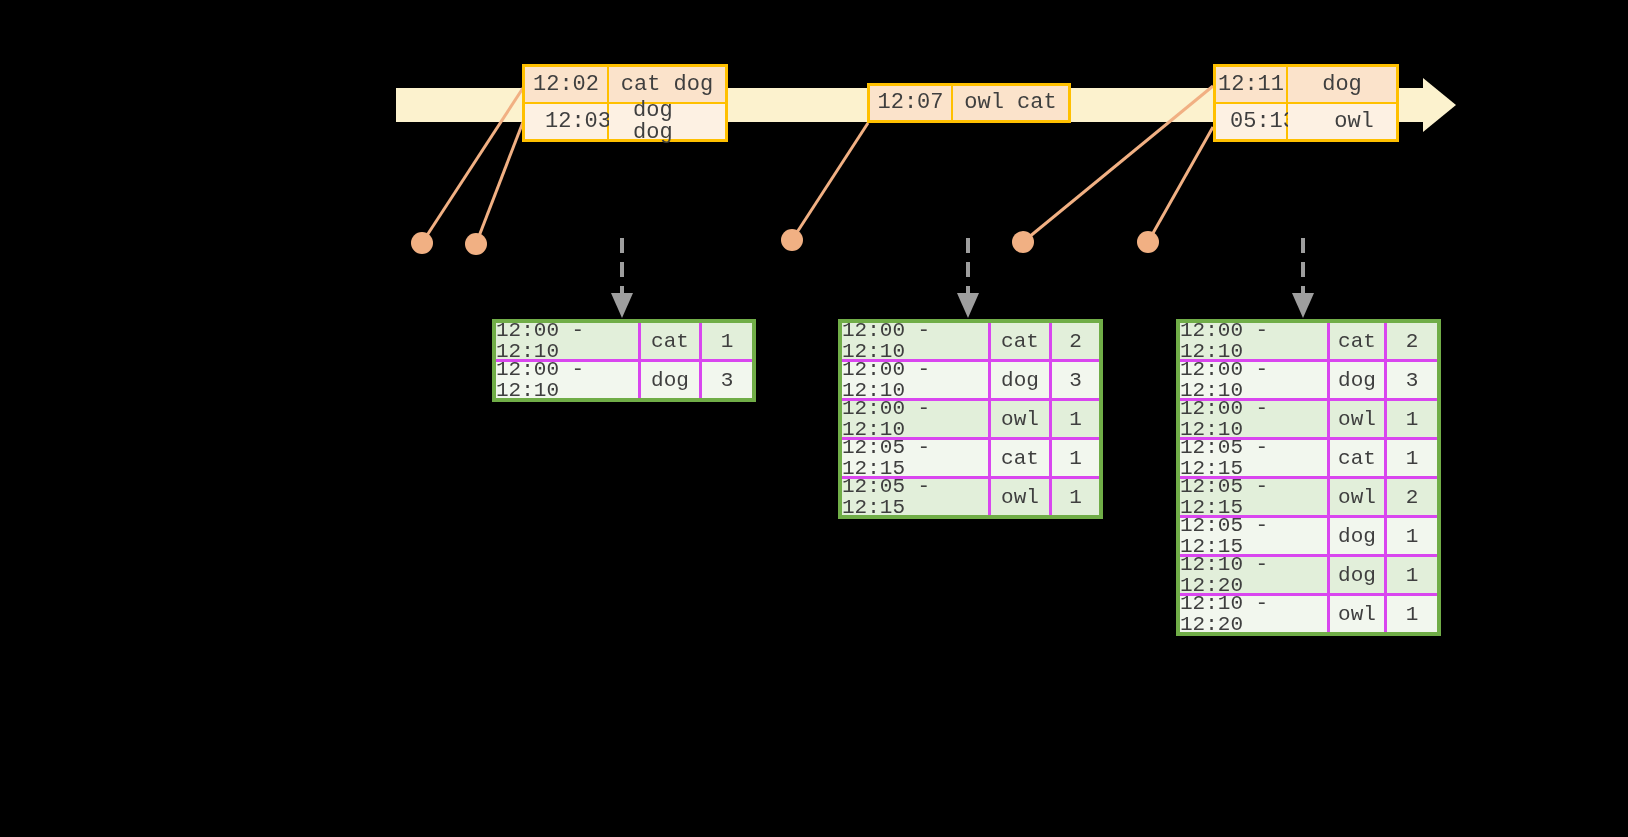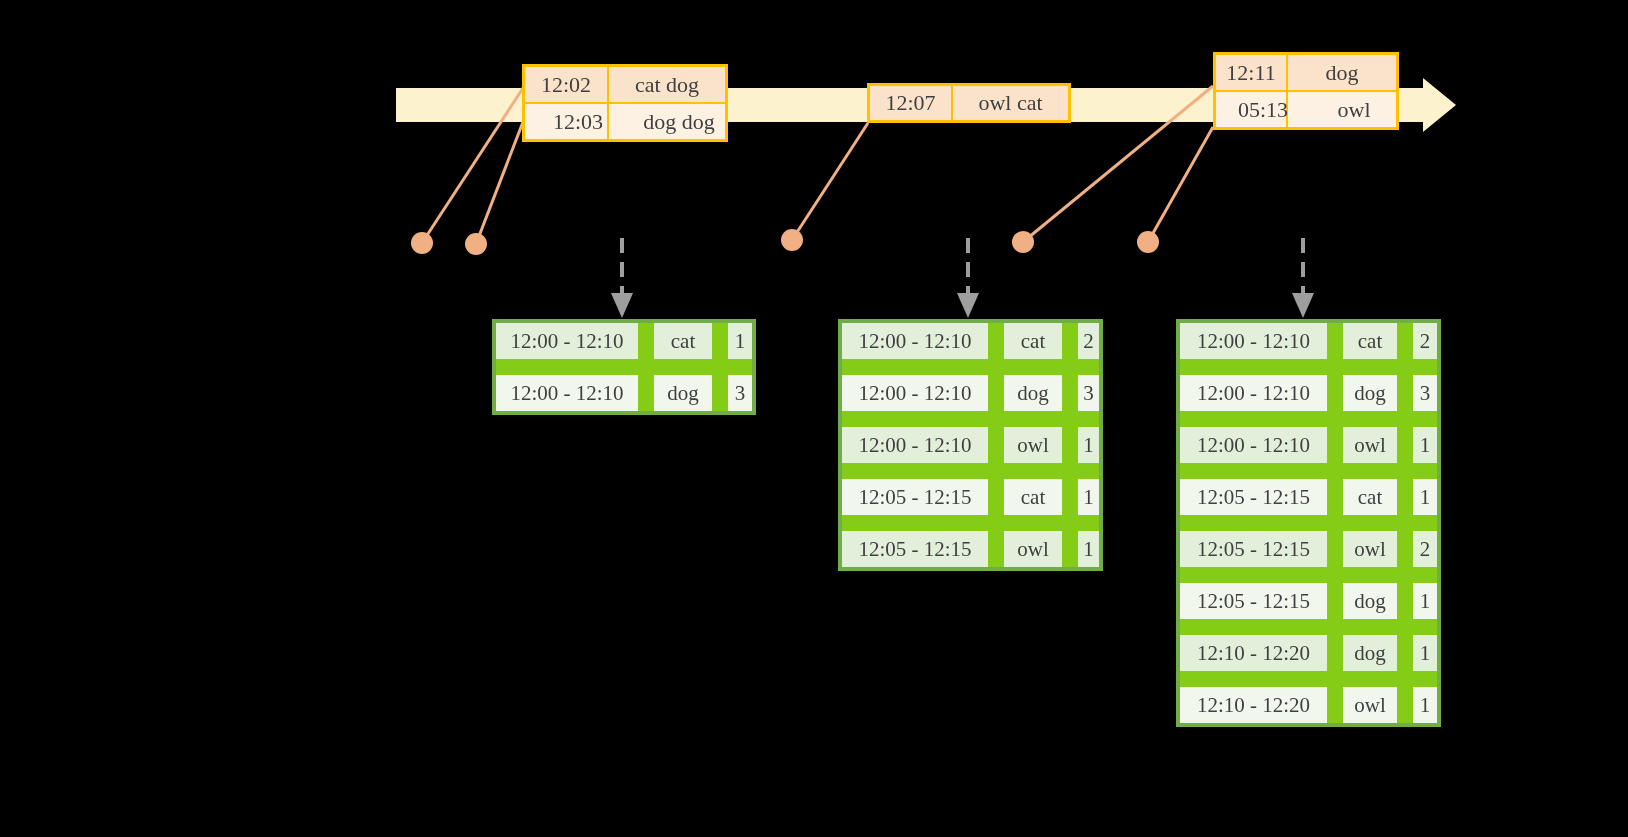--- a/index.html
+++ b/index.html
@@ -2,21 +2,21 @@
 <html><head>
 <meta charset="utf-8">
 <style>
   html,body{margin:0;padding:0;background:#000;}
   #canvas{
     position:relative;
     width:1628px;
     height:733px;
     background:#000;
     overflow:hidden;
-    font-family:Liberation Serif, serif;
+    font-family:Liberation Mono, monospace;
     color:#3F3F3F;
   }
 
   
   #timeline-band{
     position:absolute;
     left:396px; top:88px;
     width:1027px; height:34px;
     background:#FCF2CE;
     z-index:1;
@@ -54,32 +54,31 @@
     display:flex;
     align-items:center;
     justify-content:center;
     line-height:1;
   }
   .event-table .dark{background:#FBE3CB;}
   .event-table .light{background:#FDF1E3;padding-left:24px;}
 
   #e1{left:522px; top:64px; width:200px; grid-template-columns:82px 1fr; grid-auto-rows:35px;}
   #e2{left:867px; top:83px; width:198px; grid-template-columns:81px 1fr; grid-auto-rows:34px;}
-  #e3{left:1213px; top:52px; width:180px; grid-template-columns:70px 1fr; grid-auto-rows:35px;}
+  #e3{left:1213px; top:64px; width:180px; grid-template-columns:70px 1fr; grid-auto-rows:35px;}
 
   
   .result-table{
     position:absolute;
     z-index:3;
     display:grid;
-    gap:16px;
-    background:#84cc16;
+    gap:3px;
+    background:#d946ef;
     border:4px solid #70AD47;
     font-size:21px;
-    text-align:right;
   }
   .result-table .cell{
     display:flex;
     align-items:center;
     justify-content:center;
     line-height:1;
   }
   .result-table .dark{background:#E2EFDA;}
   .result-table .light{background:#F2F7EE;}
 

